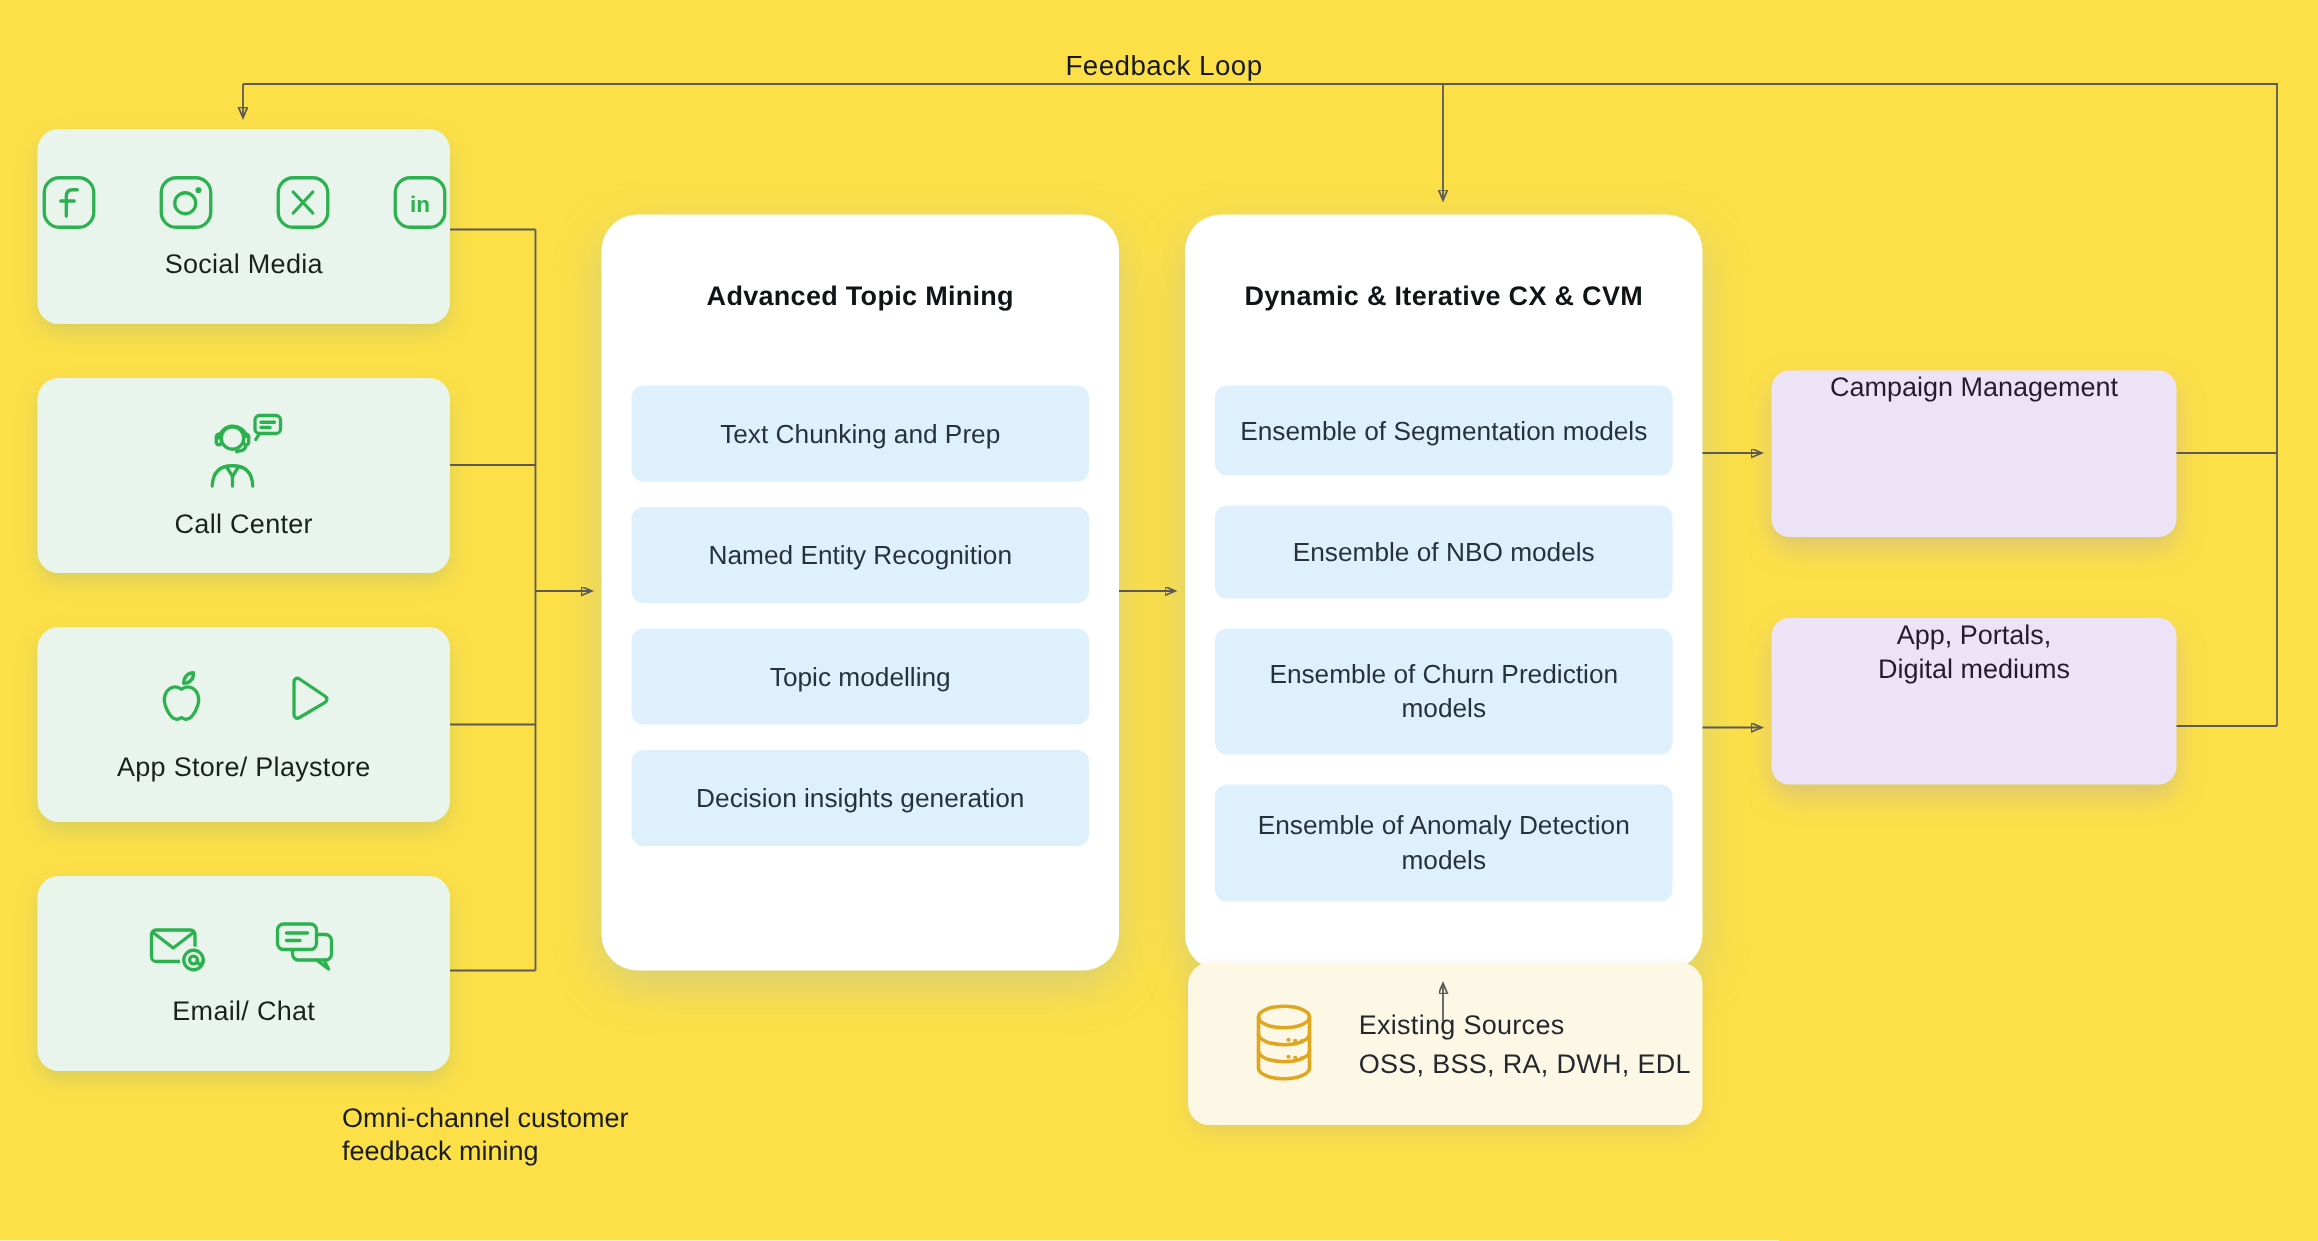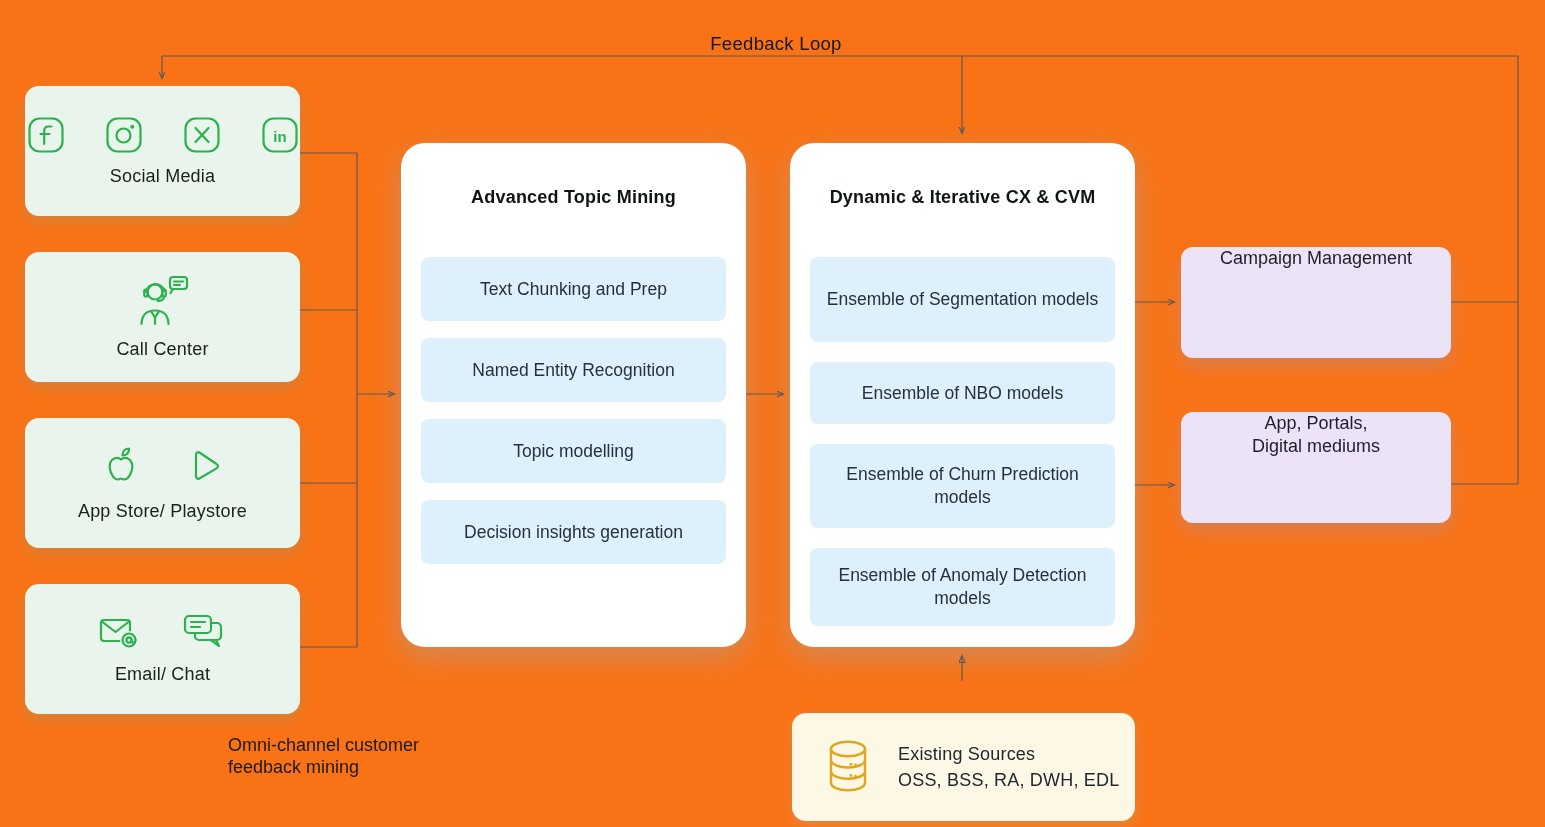--- a/index.html
+++ b/index.html
@@ -1,17 +1,17 @@
 <!DOCTYPE html>
 <html><head>
 <meta charset="utf-8">
 <style>
   html,body{margin:0;padding:0;background:#ffffff;}
   #canvas{
-    position:relative;width:1545px;height:827px;background:#f97316;overflow:hidden;
+    position:relative;width:1545px;height:827px;background:#fde047;overflow:hidden;
     font-family:"Liberation Sans",sans-serif;color:#1d2329;
   }
   
   #wires{position:absolute;left:0;top:0;width:1545px;height:827px;pointer-events:none;z-index:3;}
   #wires path{stroke:#5a5a5a;stroke-width:1.2;fill:none;}
 
   
   .channel{
     position:absolute;left:25px;width:275px;height:130px;background:#e9f4ec;border-radius:14px;
     box-shadow:0 6px 14px rgba(125,165,145,.28);display:flex;flex-direction:column;
@@ -34,35 +34,35 @@
     position:absolute;top:44px;left:0;right:0;text-align:center;
     font-weight:bold;font-size:18px;color:#0f1417;letter-spacing:.2px;
   }
   .items{position:absolute;top:114px;left:20px;right:20px;display:flex;flex-direction:column;}
   .item{
     background:#ddf0fb;border-radius:8px;display:flex;align-items:center;justify-content:center;
     text-align:center;font-size:17.5px;color:#26323a;line-height:1.3;padding:0 14px;box-sizing:border-box;
   }
   #panel-atm .item{height:64px;margin-bottom:17px;}
   #panel-cx .item{margin-bottom:20px;}
-  .h-seg{height:85px}.h-nbo{height:62px}.h-churn{height:84px}.h-anom{height:78px}
+  .h-seg{height:60px}.h-nbo{height:62px}.h-churn{height:84px}.h-anom{height:78px}
 
   
   .output{
     position:absolute;left:1181px;width:270px;height:111px;background:#ece4f6;border-radius:12px;
     box-shadow:0 8px 18px rgba(160,150,195,.35);display:flex;flex-direction:column;align-items:center;
     justify-content:flex-start;text-align:center;font-size:18px;color:#221c2b;line-height:1.3;z-index:2;
   }
   #output-campaign{top:247px}#output-portals{top:412px}
 
   
   #sources{
-    position:absolute;left:792px;top:713px;width:343px;height:108px;background:#fdf8e6;border-radius:14px;
+    position:absolute;left:792px;top:642px;width:343px;height:108px;background:#fdf8e6;border-radius:14px;
     box-shadow:0 6px 14px rgba(190,178,135,.32);display:flex;align-items:center;gap:22px;
-    padding-left:28px;box-sizing:border-box;z-index:2;
+    padding-left:28px;box-sizing:border-box;z-index:2;justify-content:center;
   }
   .gold{stroke:#dfa61e;fill:none;stroke-width:2.4;stroke-linecap:round;stroke-linejoin:round;}
   .goldfill{fill:#dfa61e;stroke:none;}
   .sources-text{font-size:18px;color:#23282e;line-height:1.45;letter-spacing:.2px;}
 
   
   #feedback-label{
     position:absolute;left:700px;top:33px;width:152px;text-align:center;
     font-size:18.5px;color:#15181b;letter-spacing:.3px;z-index:2;
   }

